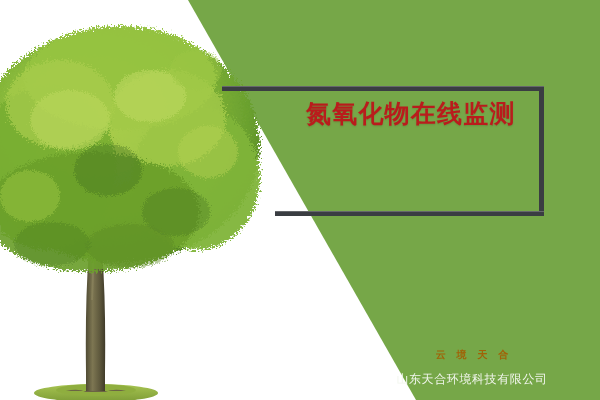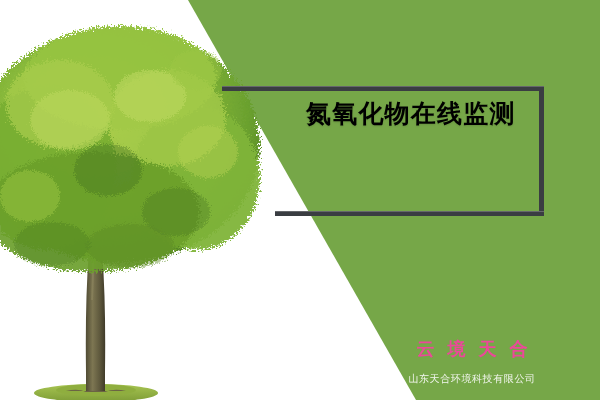--- a/index.html
+++ b/index.html
@@ -77,52 +77,52 @@
 
   
   .title-block {
     position: absolute;
     z-index: 4;
     left: 306px;
     top: 96px;
     width: 250px;
   }
   .title-line {
-    color: #000000;
+    color: #b91c1c;
     font-size: 25px;
     font-weight: bold;
     line-height: 34px;
     letter-spacing: 1.2px;
     white-space: nowrap;
     text-shadow: 0 1px 2px rgba(0,0,0,0.12);
   }
 
   
   .brand-block {
     position: absolute;
     z-index: 4;
     right: 28px;
     bottom: 12px;
     text-align: center;
     width: 200px;
   }
   .brand-name {
-    color: #ec4899;
-    font-size: 18px;
+    color: #a16207;
+    font-size: 10px;
     font-weight: bold;
     letter-spacing: 4px;
     line-height: 22px;
     padding-left: 4px;
   }
   .brand-company {
     color: #f2f6ee;
-    font-size: 10px;
+    font-size: 12px;
     letter-spacing: 0.6px;
     line-height: 18px;
-    margin-top: 10px;
+    margin-top: 4px;
   }
 </style>
 </head>
 <body>
 
 <div id="slide">
 
   <div class="green-panel"></div>
 
   <div class="tree-art">

